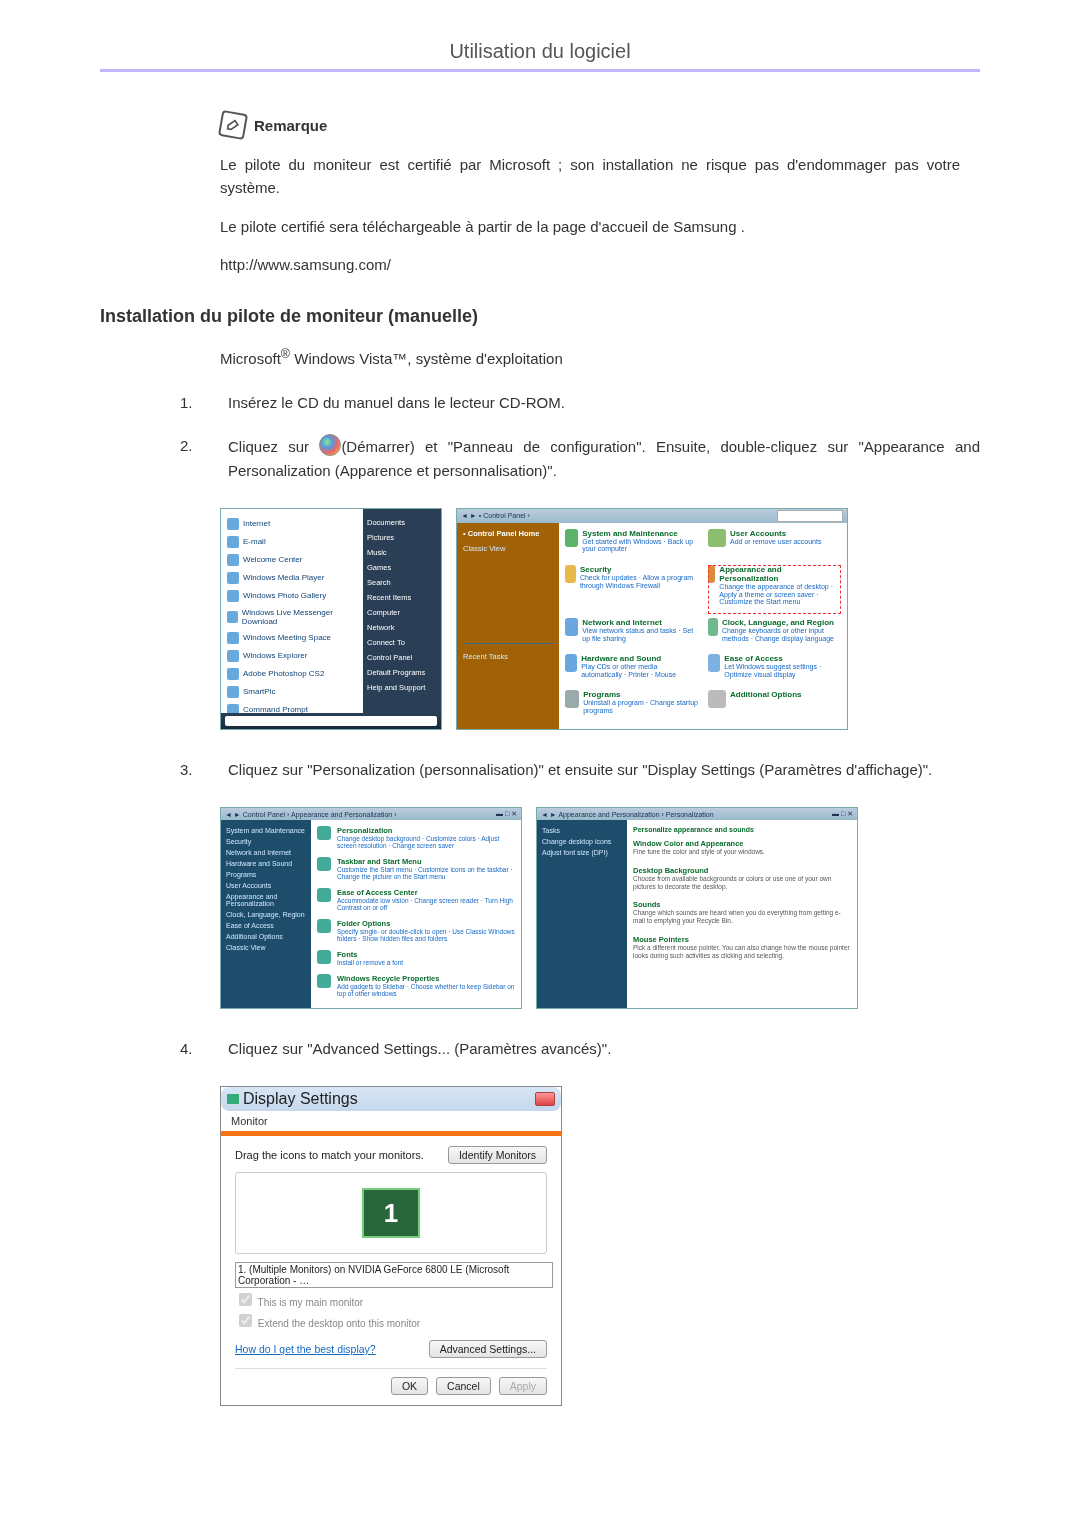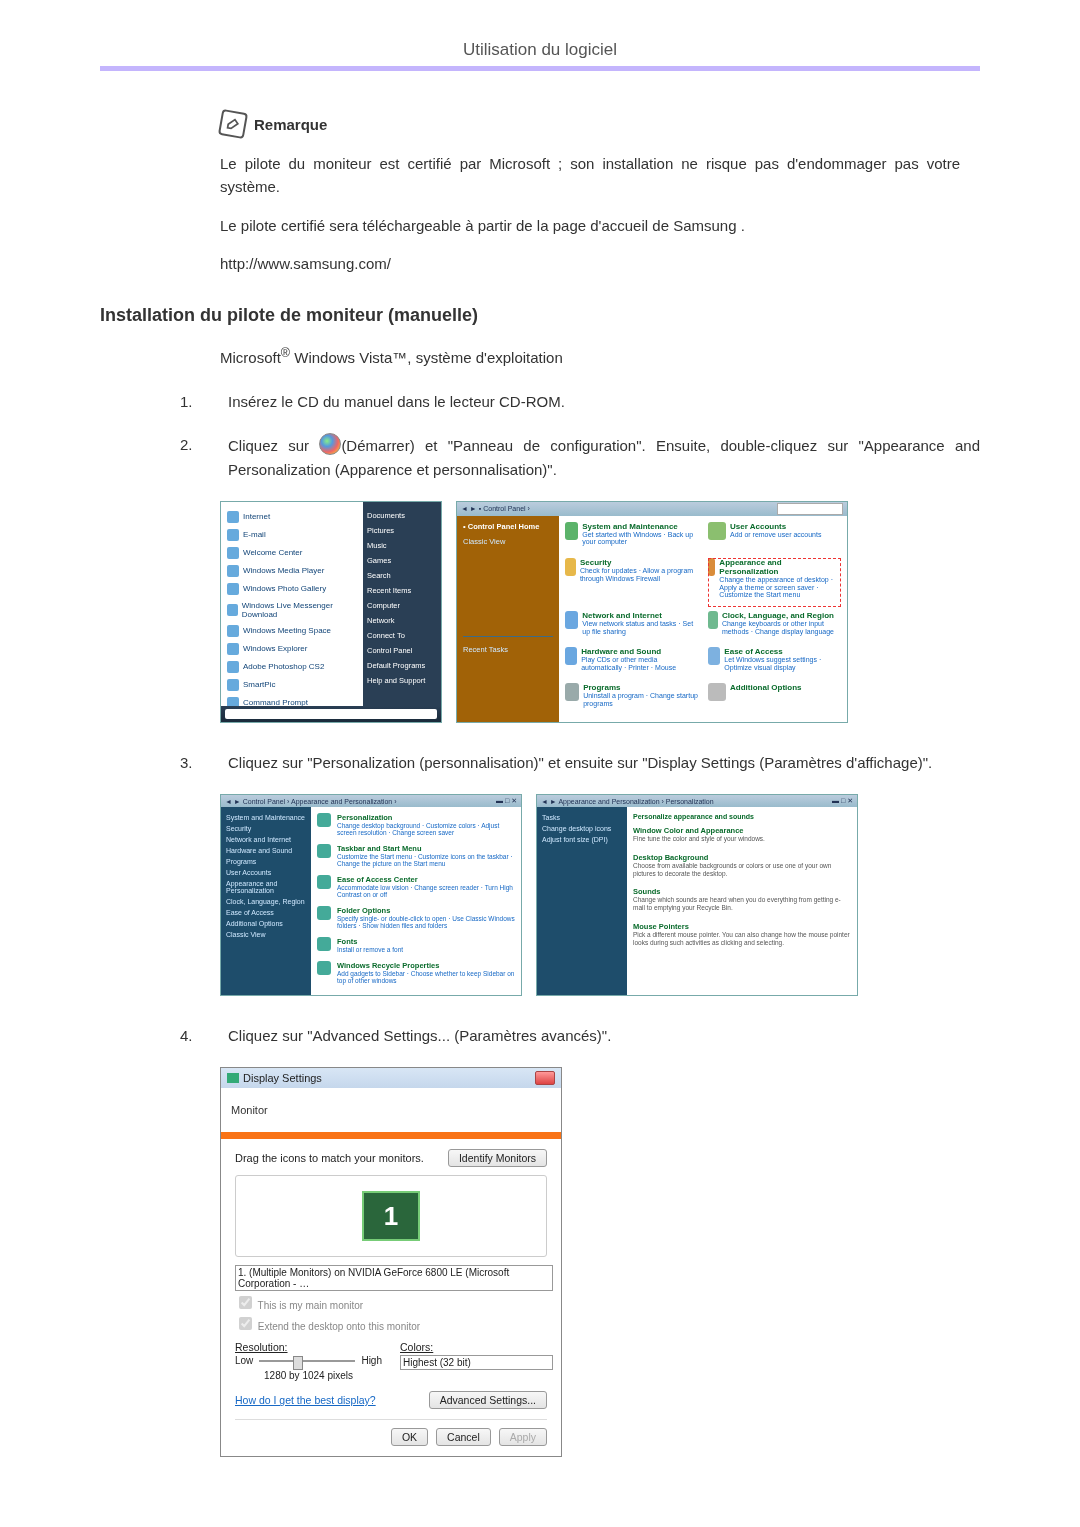--- a/index.html
+++ b/index.html
@@ -7,24 +7,24 @@
     font-family: Arial, Helvetica, sans-serif;
     background: #fff;
     color: #333;
     width: 1080px;
   }
   .page {
     padding: 40px 100px 60px 100px;
   }
   .page-header {
     text-align: center;
-    font-size: 17px;
+    font-size: 20px;
     color: #555;
     padding-bottom: 6px;
-    border-bottom: 5px solid #c4b5fd;
+    border-bottom: 3px solid #c4b5fd;
     margin-bottom: 40px;
   }
   .note-block {
     margin-left: 120px;
     margin-right: 20px;
     margin-bottom: 30px;
   }
   .note-title {
     display: flex;
     align-items: center;
@@ -83,21 +83,21 @@
   .start-icon {
     display: inline-block;
     width: 20px;
     height: 20px;
     border-radius: 50%;
     background: radial-gradient(circle at 35% 35%, #8e8 0%, #59d 30%, #e66 60%, #fc3 90%);
     vertical-align: -4px;
     border: 1px solid #888;
   }
   .screenshot {
-    margin: 20px 0 28px 120px;
+    margin: 26px 0 28px 120px;
   }
   
   .ss1 {
     display: flex;
     gap: 14px;
   }
   .panel {
     border: 1px solid #7aa;
     font-size: 8px;
     color: #235;
@@ -177,28 +177,29 @@
   .ss2-right .rightside .grp .d {color:#555; font-size:6.5px; line-height:1.2;}
   
   .ss3 {
     width: 340px;
     border:1px solid #888;
     font-family: "Segoe UI", Tahoma, sans-serif;
   }
   .ss3 .tb {
     background:linear-gradient(#d8e6f5,#c5d7ec);
     padding:3px 6px;
-    font-size:11px;
+    font-size:16px;
     display:flex; justify-content:space-between; align-items:center;
     color:#222;
+    border-radius:8px;
   }
   .ss3 .tb .cls { display:flex; gap:2px;}
   .ss3 .tb .cls div{width:18px;height:12px;border:1px solid #a44;background:linear-gradient(#f99,#d44);border-radius:2px;}
   .ss3 .tab {
-    padding:16px 10px; font-size:11px; border-bottom:7px solid #f97316;
+    padding:4px 10px; font-size:11px; border-bottom:5px solid #f97316;
   }
   .ss3 .content { padding:10px 14px; font-size:11px; color:#222;}
   .ss3 .toprow { display:flex; justify-content:space-between; align-items:center; margin-bottom:8px;}
   .ss3 .btn {
     background:linear-gradient(#f7f7f7,#e4e4e4);
     border:1px solid #999; border-radius:3px;
     padding:2px 10px; font-size:10.5px;
   }
   .ss3 .monbox {
     height:80px; display:flex; align-items:center; justify-content:center;
@@ -561,37 +562,20 @@
         <div class="toprow">
           <span>Drag the icons to match your monitors.</span>
           <span class="btn">Identify Monitors</span>
         </div>
         <div class="monbox">
           <div class="mon1">1</div>
         </div>
         <div class="fakeselect">1. (Multiple Monitors) on NVIDIA GeForce 6800 LE (Microsoft Corporation - …</div>
         <div class="chk"><input type="checkbox" disabled="" checked="" style=""> <span>This is my main monitor</span></div>
         <div class="chk"><input type="checkbox" disabled="" checked="" style=""> <span>Extend the desktop onto this monitor</span></div>
-        <div class="row2">
-          <div>
-            <label>Resolution:</label>
-            <div class="slider">
-              <span>Low</span>
-              <div class="track">
-                  <div class="thumb"></div>
-                </div>
-              <span>High</span>
-            </div>
-            <div class="resval">1280 by 1024 pixels</div>
-          </div>
-          <div>
-            <label>Colors:</label>
-            <div class="fakeselect">Highest (32 bit)</div>
-          </div>
-        </div>
         <div class="bright">
           <span class="link">How do I get the best display?</span>
           <span class="btn">Advanced Settings...</span>
         </div>
         <div class="bottom">
           <span class="btn">OK</span>
           <span class="btn">Cancel</span>
           <span class="btn" style="color:#aaa">Apply</span>
         </div>
       </div>

